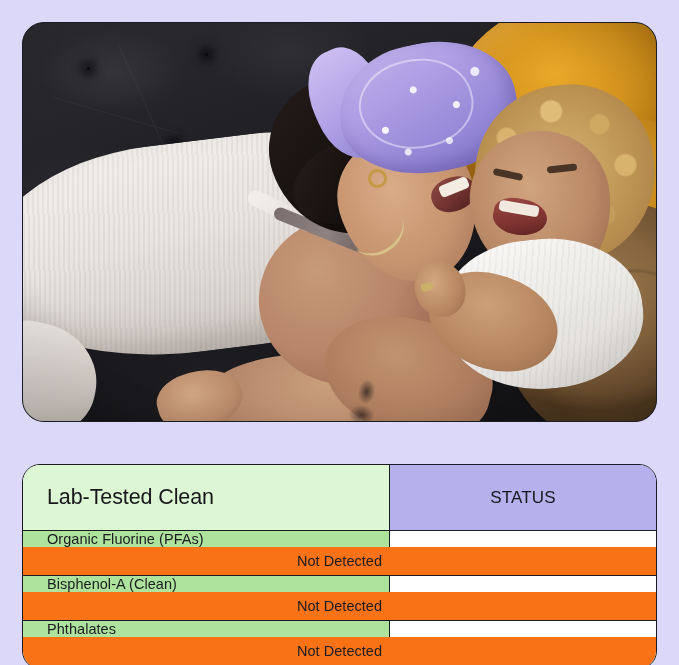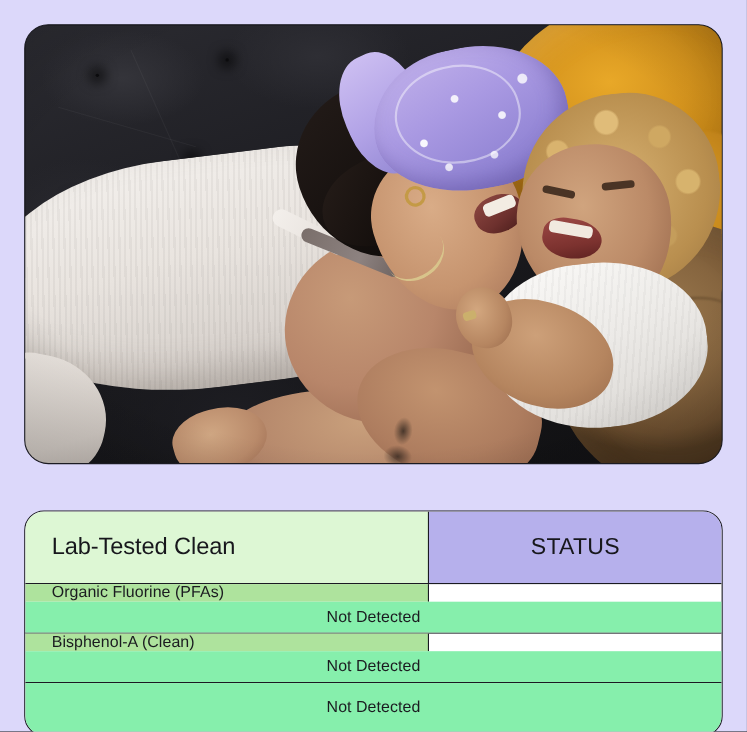--- a/index.html
+++ b/index.html
@@ -422,29 +422,29 @@
     flex: 1;
     box-sizing: border-box;
     display: flex;
     align-items: center;
     justify-content: center;
   }
 
   .head-row .cell-name { background: #ddf7d4; }
   .head-row .cell-status { background: #b6b0ec; }
   .body-row .cell-name { background: #aee39d; }
-  .body-row .cell-status { background: #86efac; align-items: center; }
+  .body-row .cell-status { background: #f97316; align-items: center; }
 
   .head-title {
     font-size: 21.5px;
     color: #17171c;
     letter-spacing: -0.1px;
   }
   .head-status {
-    font-size: 21px;
+    font-size: 17px;
     color: #17171c;
     letter-spacing: 0.2px;
   }
   .cell-text {
     font-size: 14.5px;
     color: #1b1b20;
     letter-spacing: 0.05px;
   }
   .status-text {
     font-size: 14.5px;
@@ -534,19 +534,22 @@
     <div class="trow body-row">
       <div class="cell-name">
         <span class="cell-text">Bisphenol-A (Clean)</span>
       </div>
       <div class="cell-status">
         <span class="status-text">Not Detected</span>
       </div>
     </div>
 
     <div class="trow body-row">
+      <div class="cell-name">
+        <span class="cell-text">Phthalates</span>
+      </div>
       <div class="cell-status">
         <span class="status-text">Not Detected</span>
       </div>
     </div>
 
   </div>
 </div>
 
 </body></html>

